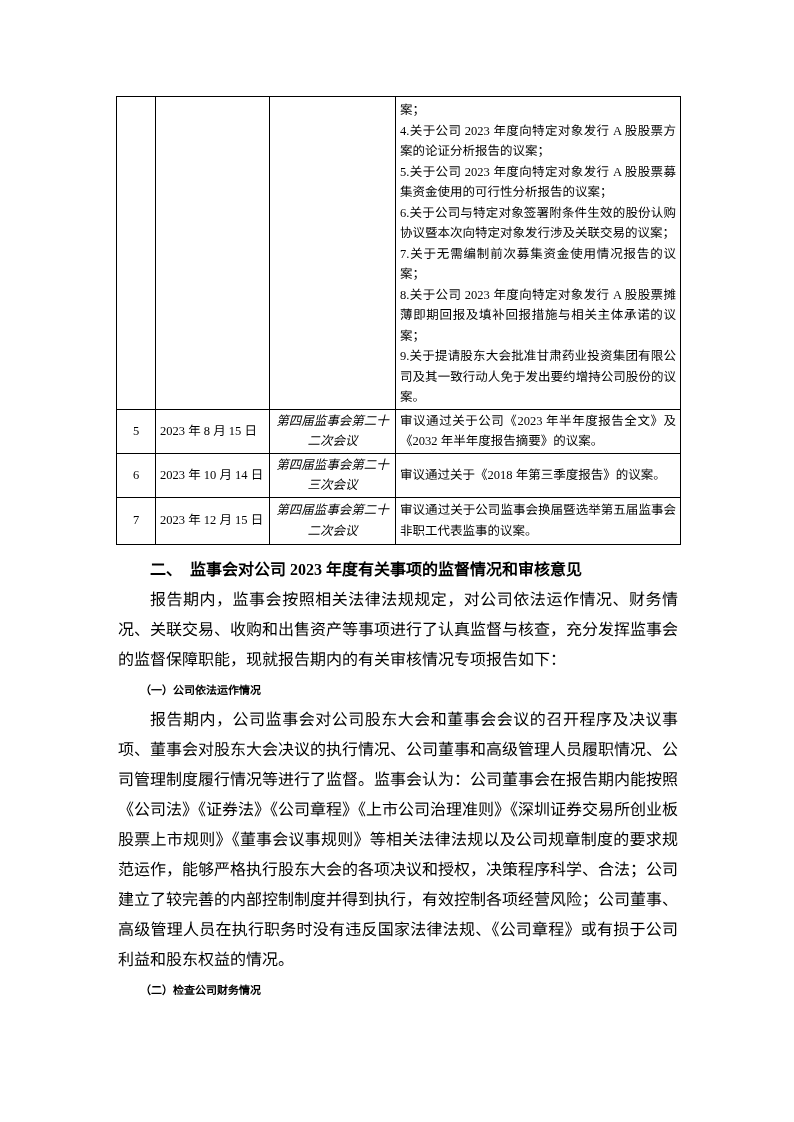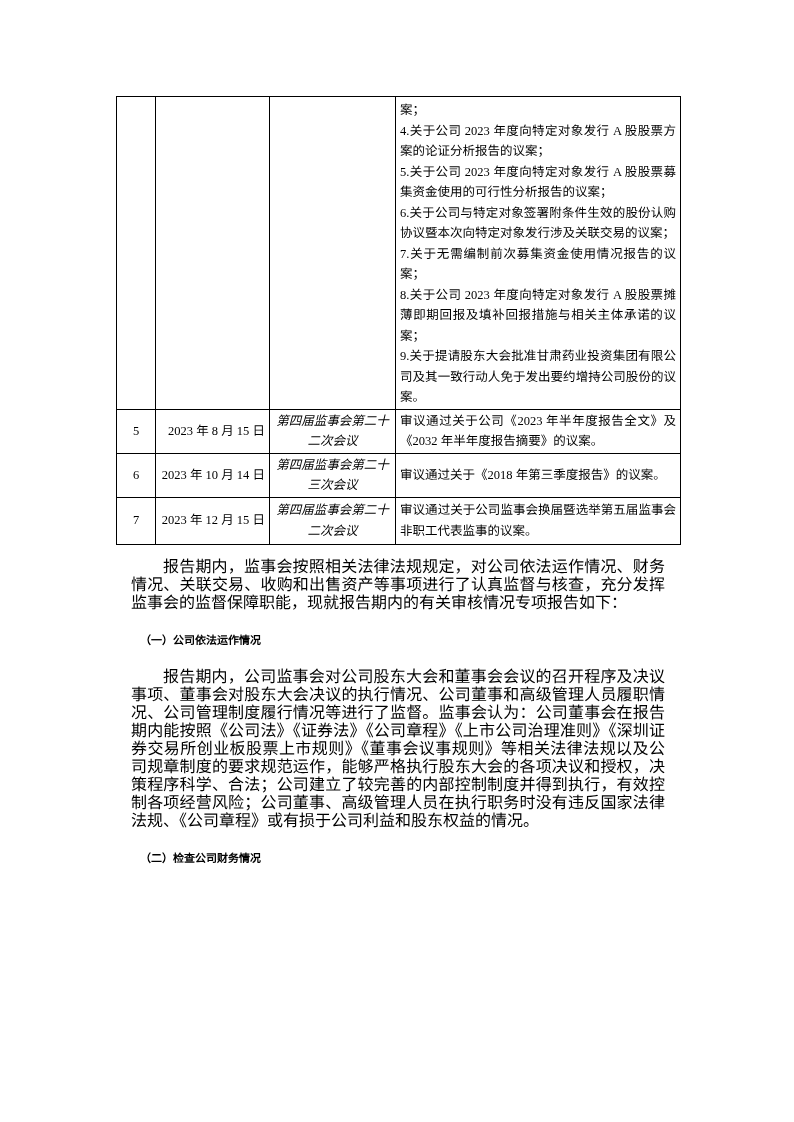--- a/index.html
+++ b/index.html
@@ -34,21 +34,21 @@
     border: 1px solid #000000;
     vertical-align: middle;
     padding: 1px 4px;
   }
   col.c-num     { width: 39px; }
   col.c-date    { width: 114px; }
   col.c-meeting { width: 126px; }
   col.c-content { width: 285px; }
 
   td.cell-num  { text-align: center; }
-  td.cell-date { text-align: right; white-space: nowrap; padding: 1px 2px; }
+  td.cell-date { text-align: left; white-space: nowrap; padding: 1px 2px; }
   td.cell-meeting { text-align: center; padding: 1px 16px; font-style: italic; }
   td.cell-content { text-align: justify; padding: 2px 6px; }
   tr.row-cont td.cell-content { vertical-align: top; padding-top: 3px; }
   .agenda-item { text-align: justify; }
 
   tr.row-cont { height: 251px; }
   tr.row-r5   { height: 41px; }
   tr.row-r6   { height: 41px; }
   tr.row-r7   { height: 47px; }
 
@@ -68,25 +68,25 @@
     line-height: 30px;
   }
   .sub-heading {
     font-weight: bold;
     text-indent: 2em;
     margin: 0;
     font-size: 11px;
     line-height: 30px;
   }
   .para {
-    margin: 13px;
+    margin: 0;
     text-indent: 2em;
     text-align: justify;
     font-size: 16px;
-    line-height: 18px;
+    line-height: 30px;
   }
 </style>
 </head>
 <body>
 
 <div class="page">
   <div class="content">
 
     <table class="meetings">
       <colgroup>
@@ -128,20 +128,21 @@
         <tr class="row-r7">
           <td class="cell-num">7</td>
           <td class="cell-date">2023 年 12 月 15 日</td>
           <td class="cell-meeting">第四届监事会第二十二次会议</td>
           <td class="cell-content">审议通过关于公司监事会换届暨选举第五届监事会非职工代表监事的议案。</td>
         </tr>
       </tbody>
     </table>
 
     <div class="bodytext">
+      <h2 class="sec-heading">二、　监事会对公司 2023 年度有关事项的监督情况和审核意见</h2>
       <p class="para">报告期内，监事会按照相关法律法规规定，对公司依法运作情况、财务情况、关联交易、收购和出售资产等事项进行了认真监督与核查，充分发挥监事会的监督保障职能，现就报告期内的有关审核情况专项报告如下：</p>
 
       <h3 class="sub-heading">（一）公司依法运作情况</h3>
       <p class="para">报告期内，公司监事会对公司股东大会和董事会会议的召开程序及决议事项、董事会对股东大会决议的执行情况、公司董事和高级管理人员履职情况、公司管理制度履行情况等进行了监督。监事会认为：公司董事会在报告期内能按照《公司法》《证券法》《公司章程》《上市公司治理准则》《深圳证券交易所创业板股票上市规则》《董事会议事规则》等相关法律法规以及公司规章制度的要求规范运作，能够严格执行股东大会的各项决议和授权，决策程序科学、合法；公司建立了较完善的内部控制制度并得到执行，有效控制各项经营风险；公司董事、高级管理人员在执行职务时没有违反国家法律法规、《公司章程》或有损于公司利益和股东权益的情况。</p>
 
       <h3 class="sub-heading">（二）检查公司财务情况</h3>
     </div>
 
   </div>
 </div>

